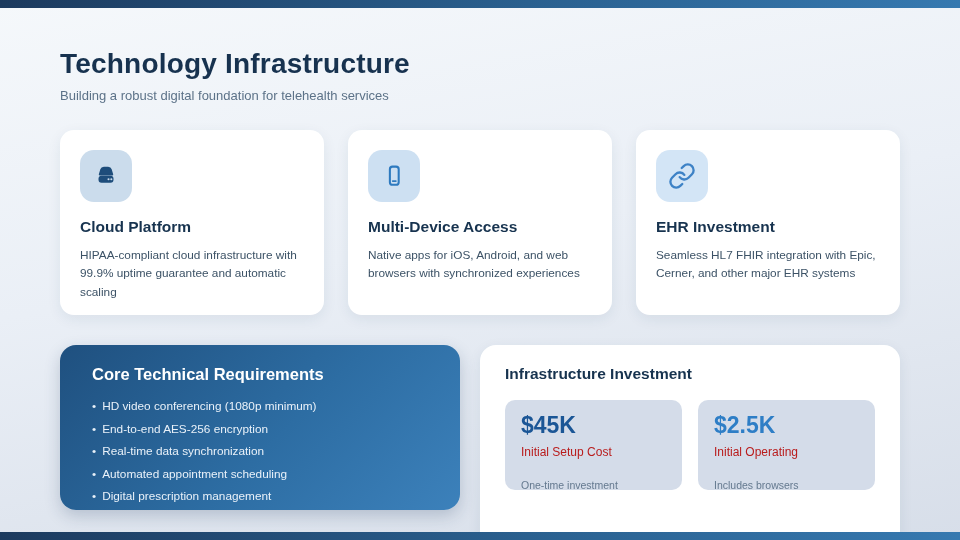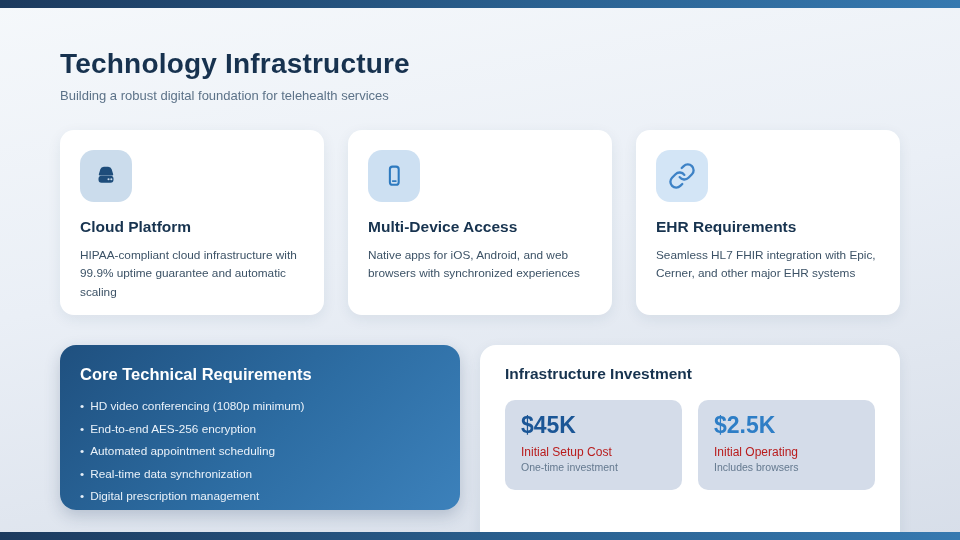--- a/index.html
+++ b/index.html
@@ -16,34 +16,34 @@
   h1.page-title{margin:32px 0 0 0;font-size:28px;font-weight:700;color:#17324f;letter-spacing:0.2px;}
   p.page-subtitle{margin:8px 0 0 0;font-size:13px;color:#5c7288;}
   .features{display:flex;gap:24px;margin-top:27px;}
   .card{background:#ffffff;border-radius:14px;box-shadow:0 4px 14px rgba(30,58,95,0.08);}
   .feature-card{flex:1;height:185px;padding:20px 20px 0 20px;box-sizing:border-box;}
   .icon-box{width:52px;height:52px;border-radius:14px;display:flex;align-items:center;justify-content:center;}
   .feature-title{margin:16px 0 0 0;font-size:15.5px;font-weight:700;color:#17334f;}
   .feature-desc{margin:10px 0 0 0;font-size:11.8px;line-height:1.55;color:#3c5266;}
   .bottom-row{display:flex;gap:20px;margin-top:30px;}
   .req-card{width:400px;height:165px;box-sizing:border-box;border-radius:16px;
-    padding:20px 20px;color:#ffffff;
+    padding:20px 32px;color:#ffffff;
     background:linear-gradient(135deg,#1f507f 0%,#2d6da3 55%,#3c81bb 100%);
     box-shadow:0 6px 16px rgba(30,58,95,0.22);}
   .req-title{margin:0;font-size:16.5px;font-weight:700;color:#ffffff;}
   .req-list{list-style:none;margin:15px 0 0 0;padding:0;}
   .req-list li{font-size:11.8px;color:#e9f1f9;margin-bottom:8.5px;}
   .req-list .bullet{margin-right:6px;}
   .invest-card{width:420px;height:203px;box-sizing:border-box;border-radius:16px;padding:20px 25px;}
   .invest-title{margin:0;font-size:15.5px;font-weight:700;color:#17334f;}
   .stats{display:flex;gap:16px;margin-top:17px;}
   .stat{flex:1;background:#d4dce9;border-radius:10px;padding:13px 16px;box-sizing:border-box;height:90px;}
   .stat-value{font-size:23px;font-weight:700;line-height:1.1;}
   .stat-label{font-size:12px;color:#b91c1c;margin-top:7px;}
-  .stat-sublabel{font-size:10.5px;color:#64798f;margin-top:2px;}
+  .stat-sublabel{font-size:10.5px;color:#64798f;margin-top:20px;}
 </style>
 </head>
 <body>
 
 <div class="accent-bar top"></div>
 
 <div class="content">
 
   <h1 class="page-title">Technology Infrastructure</h1>
   <p class="page-subtitle">Building a robust digital foundation for telehealth services</p>
@@ -74,35 +74,35 @@
       <p class="feature-desc">Native apps for iOS, Android, and web browsers with synchronized experiences</p>
     </div>
 
     <div class="card feature-card">
       <div class="icon-box" style="background:#d3e5f6;">
         <svg width="28" height="28" viewBox="0 0 24 24" fill="none" stroke="#3d82c6" stroke-width="2" stroke-linecap="round" stroke-linejoin="round" aria-hidden="true">
           <path d="M10 13a5 5 0 0 0 7.54.54l3-3a5 5 0 0 0-7.07-7.07l-1.72 1.71"></path>
           <path d="M14 11a5 5 0 0 0-7.54-.54l-3 3a5 5 0 0 0 7.07 7.07l1.71-1.71"></path>
         </svg>
       </div>
-      <h2 class="feature-title">EHR Requirements</h2>
+      <h2 class="feature-title">EHR Investment</h2>
       <p class="feature-desc">Seamless HL7 FHIR integration with Epic, Cerner, and other major EHR systems</p>
     </div>
 
   </div>
 
   <div class="bottom-row">
 
     <div class="req-card">
       <h2 class="req-title">Core Technical Requirements</h2>
       <ul class="req-list">
         <li><span class="bullet">•</span><span>HD video conferencing (1080p minimum)</span></li>
         <li><span class="bullet">•</span><span>End-to-end AES-256 encryption</span></li>
+        <li><span class="bullet">•</span><span>Real-time data synchronization</span></li>
         <li><span class="bullet">•</span><span>Automated appointment scheduling</span></li>
-        <li><span class="bullet">•</span><span>Real-time data synchronization</span></li>
         <li><span class="bullet">•</span><span>Digital prescription management</span></li>
       </ul>
     </div>
 
     <div class="card invest-card">
       <h2 class="invest-title">Infrastructure Investment</h2>
       <div class="stats">
         <div class="stat">
           <div class="stat-value" style="color: rgb(27, 86, 150);">$45K</div>
           <div class="stat-label">Initial Setup Cost</div>

